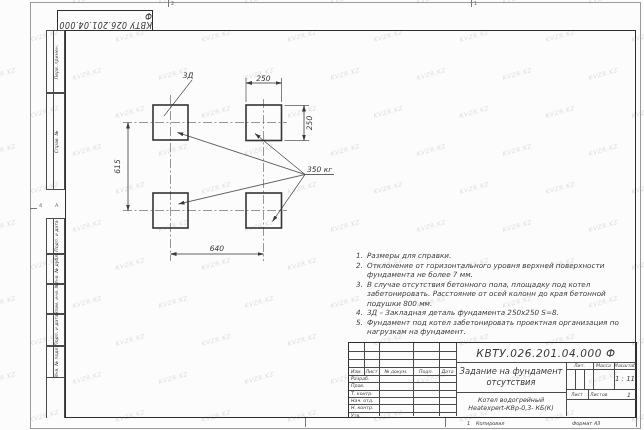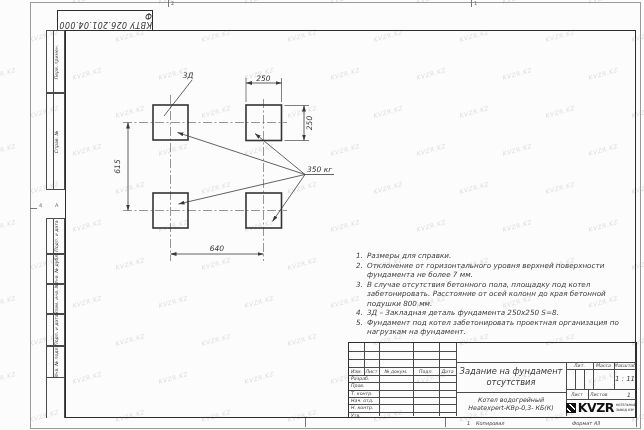--- a/index.html
+++ b/index.html
@@ -302,50 +302,41 @@
     <div class="cell small" style="left:64px;top:24px;width:26px;height:8px">Подп.</div>
     <div class="cell small" style="left:90px;top:24px;width:17px;height:8px">Дата</div>
 
     <div class="cell small rowlbl" style="left:0;top:32px;width:30px;height:7.3px">Разраб.</div>
     <div class="cell small rowlbl" style="left:0;top:39.3px;width:30px;height:7.3px">Пров.</div>
     <div class="cell small rowlbl" style="left:0;top:46.7px;width:30px;height:7.3px">Т. контр.</div>
     <div class="cell small rowlbl" style="left:0;top:54px;width:30px;height:7.3px">Нач. отд.</div>
     <div class="cell small rowlbl" style="left:0;top:61.3px;width:30px;height:7.3px">Н. контр.</div>
     <div class="cell small rowlbl" style="left:0;top:68.7px;width:30px;height:7.3px">Утв.</div>
 
+    <div class="cell docnum" style="left:107px;top:0;width:180px;height:19px">КВТУ.026.201.04.000 Ф</div>
 
     <div class="cell" style="left:107px;top:19px;width:110px;height:30px;flex-direction:column;font-size:8.3px;line-height:1.3">
       <span>Задание на фундамент</span>
       <span>отсутствия</span>
     </div>
 
     <div class="cell small" style="left:217px;top:19px;width:27px;height:7px">Лит.</div>
     <div class="cell small" style="left:244px;top:19px;width:21px;height:7px">Масса</div>
     <div class="cell small" style="left:265px;top:19px;width:22px;height:7px">Масштаб</div>
     <div class="cell" style="left:265px;top:26px;width:22px;height:20px;font-size:7px">1 : 11</div>
 
     <div class="cell small" style="left:217px;top:46px;width:22px;height:10px">Лист</div>
     <div class="cell small" style="left:241px;top:46px;width:24px;height:10px;justify-content:flex-start">Листов</div>
     <div class="cell" style="left:274px;top:46px;width:12px;height:10px;font-size:6px">1</div>
 
     <div class="cell" style="left:107px;top:49px;width:110px;height:24px;flex-direction:column;font-size:6.3px;line-height:1.35">
       <span>Котел водогрейный</span>
       <span>Heatexpert-КВр-0,3- КБ(К)</span>
     </div>
 
-    <div class="cell" style="left:217px;top:56px;width:70px;height:17px">
-      <div class="logo">
-        <span class="ic"></span>
-        <span class="tx">KVZR</span>
-        <span class="cap">
-          <span>КОТЕЛЬНЫЙ</span>
-          <span>ЗАВОД КЗР</span>
-        </span>
-      </div>
-    </div>
   </div>
 
   <div class="abs tick" style="left:305px;top:418px;width:1px;height:9px"></div>
   <div class="abs tick" style="left:445px;top:418px;width:1px;height:9px"></div>
   <div class="abs tick" style="left:636px;top:418px;width:1px;height:9px"></div>
   <span class="abs footer" style="left:467px;top:420px">1</span>
   <span class="abs footer" style="left:476px;top:420px">Копировал</span>
   <span class="abs footer" style="left:572px;top:420px">Формат А3</span>
 
 </div>

